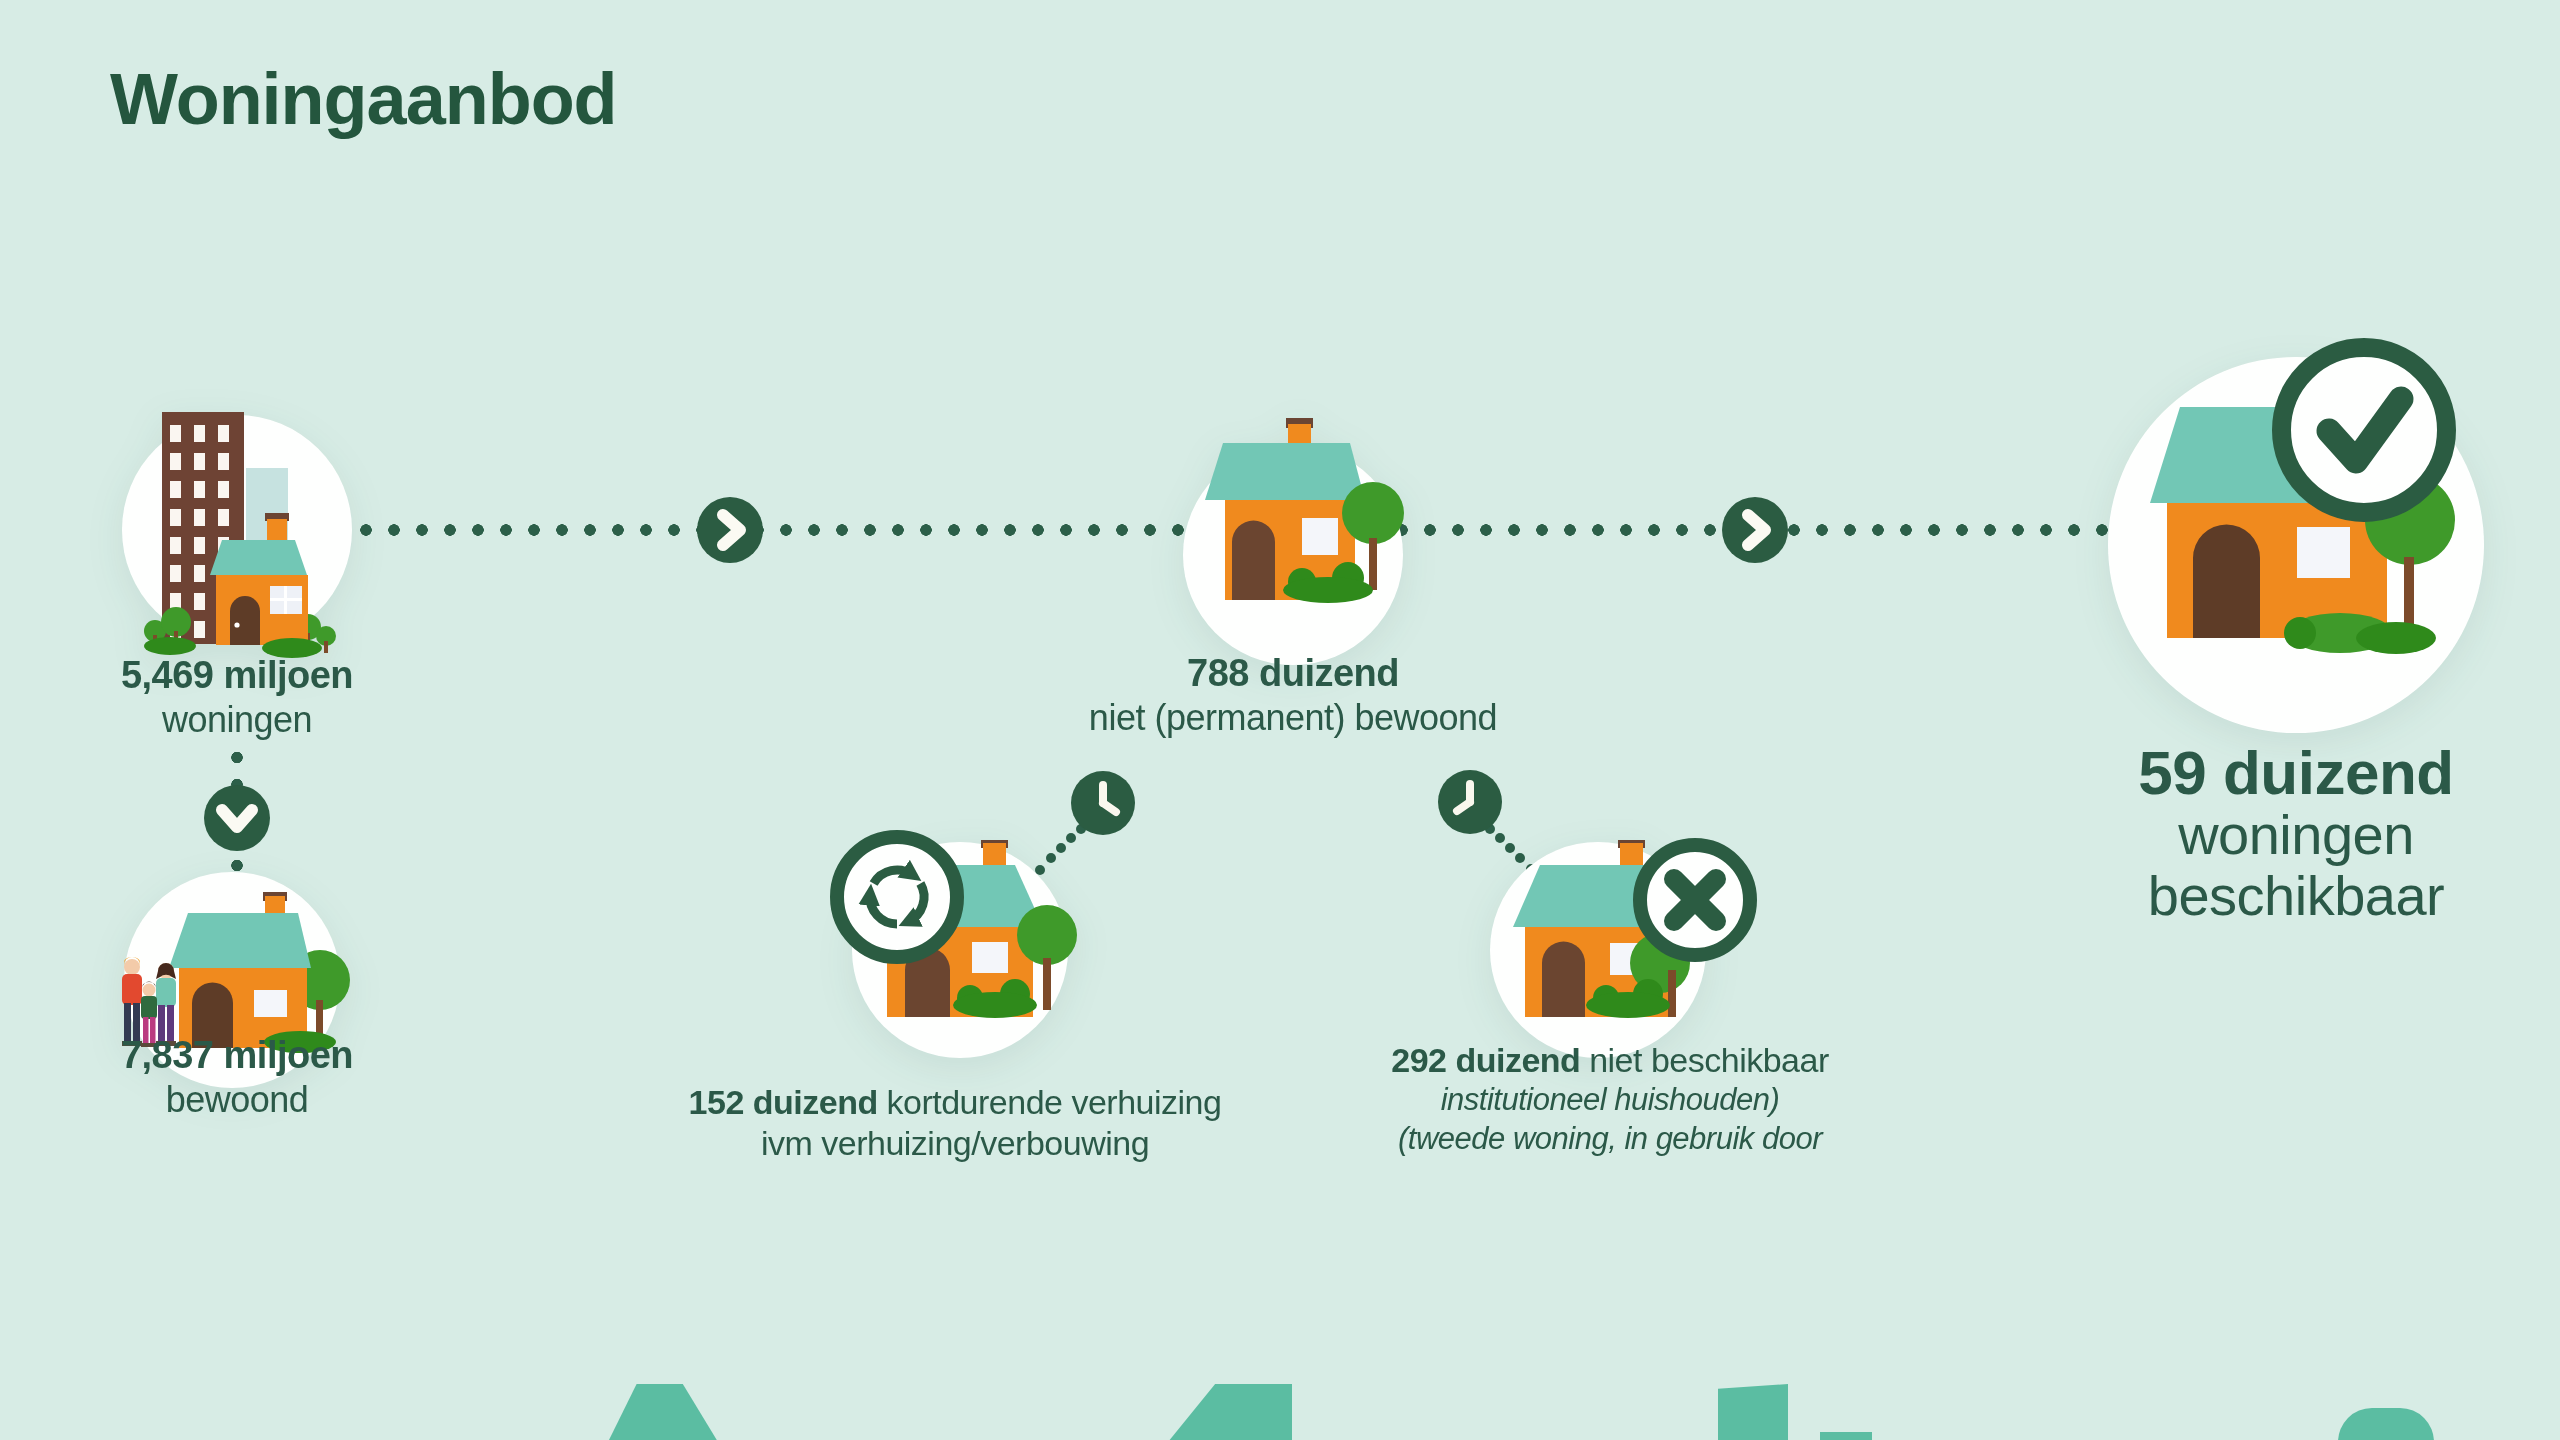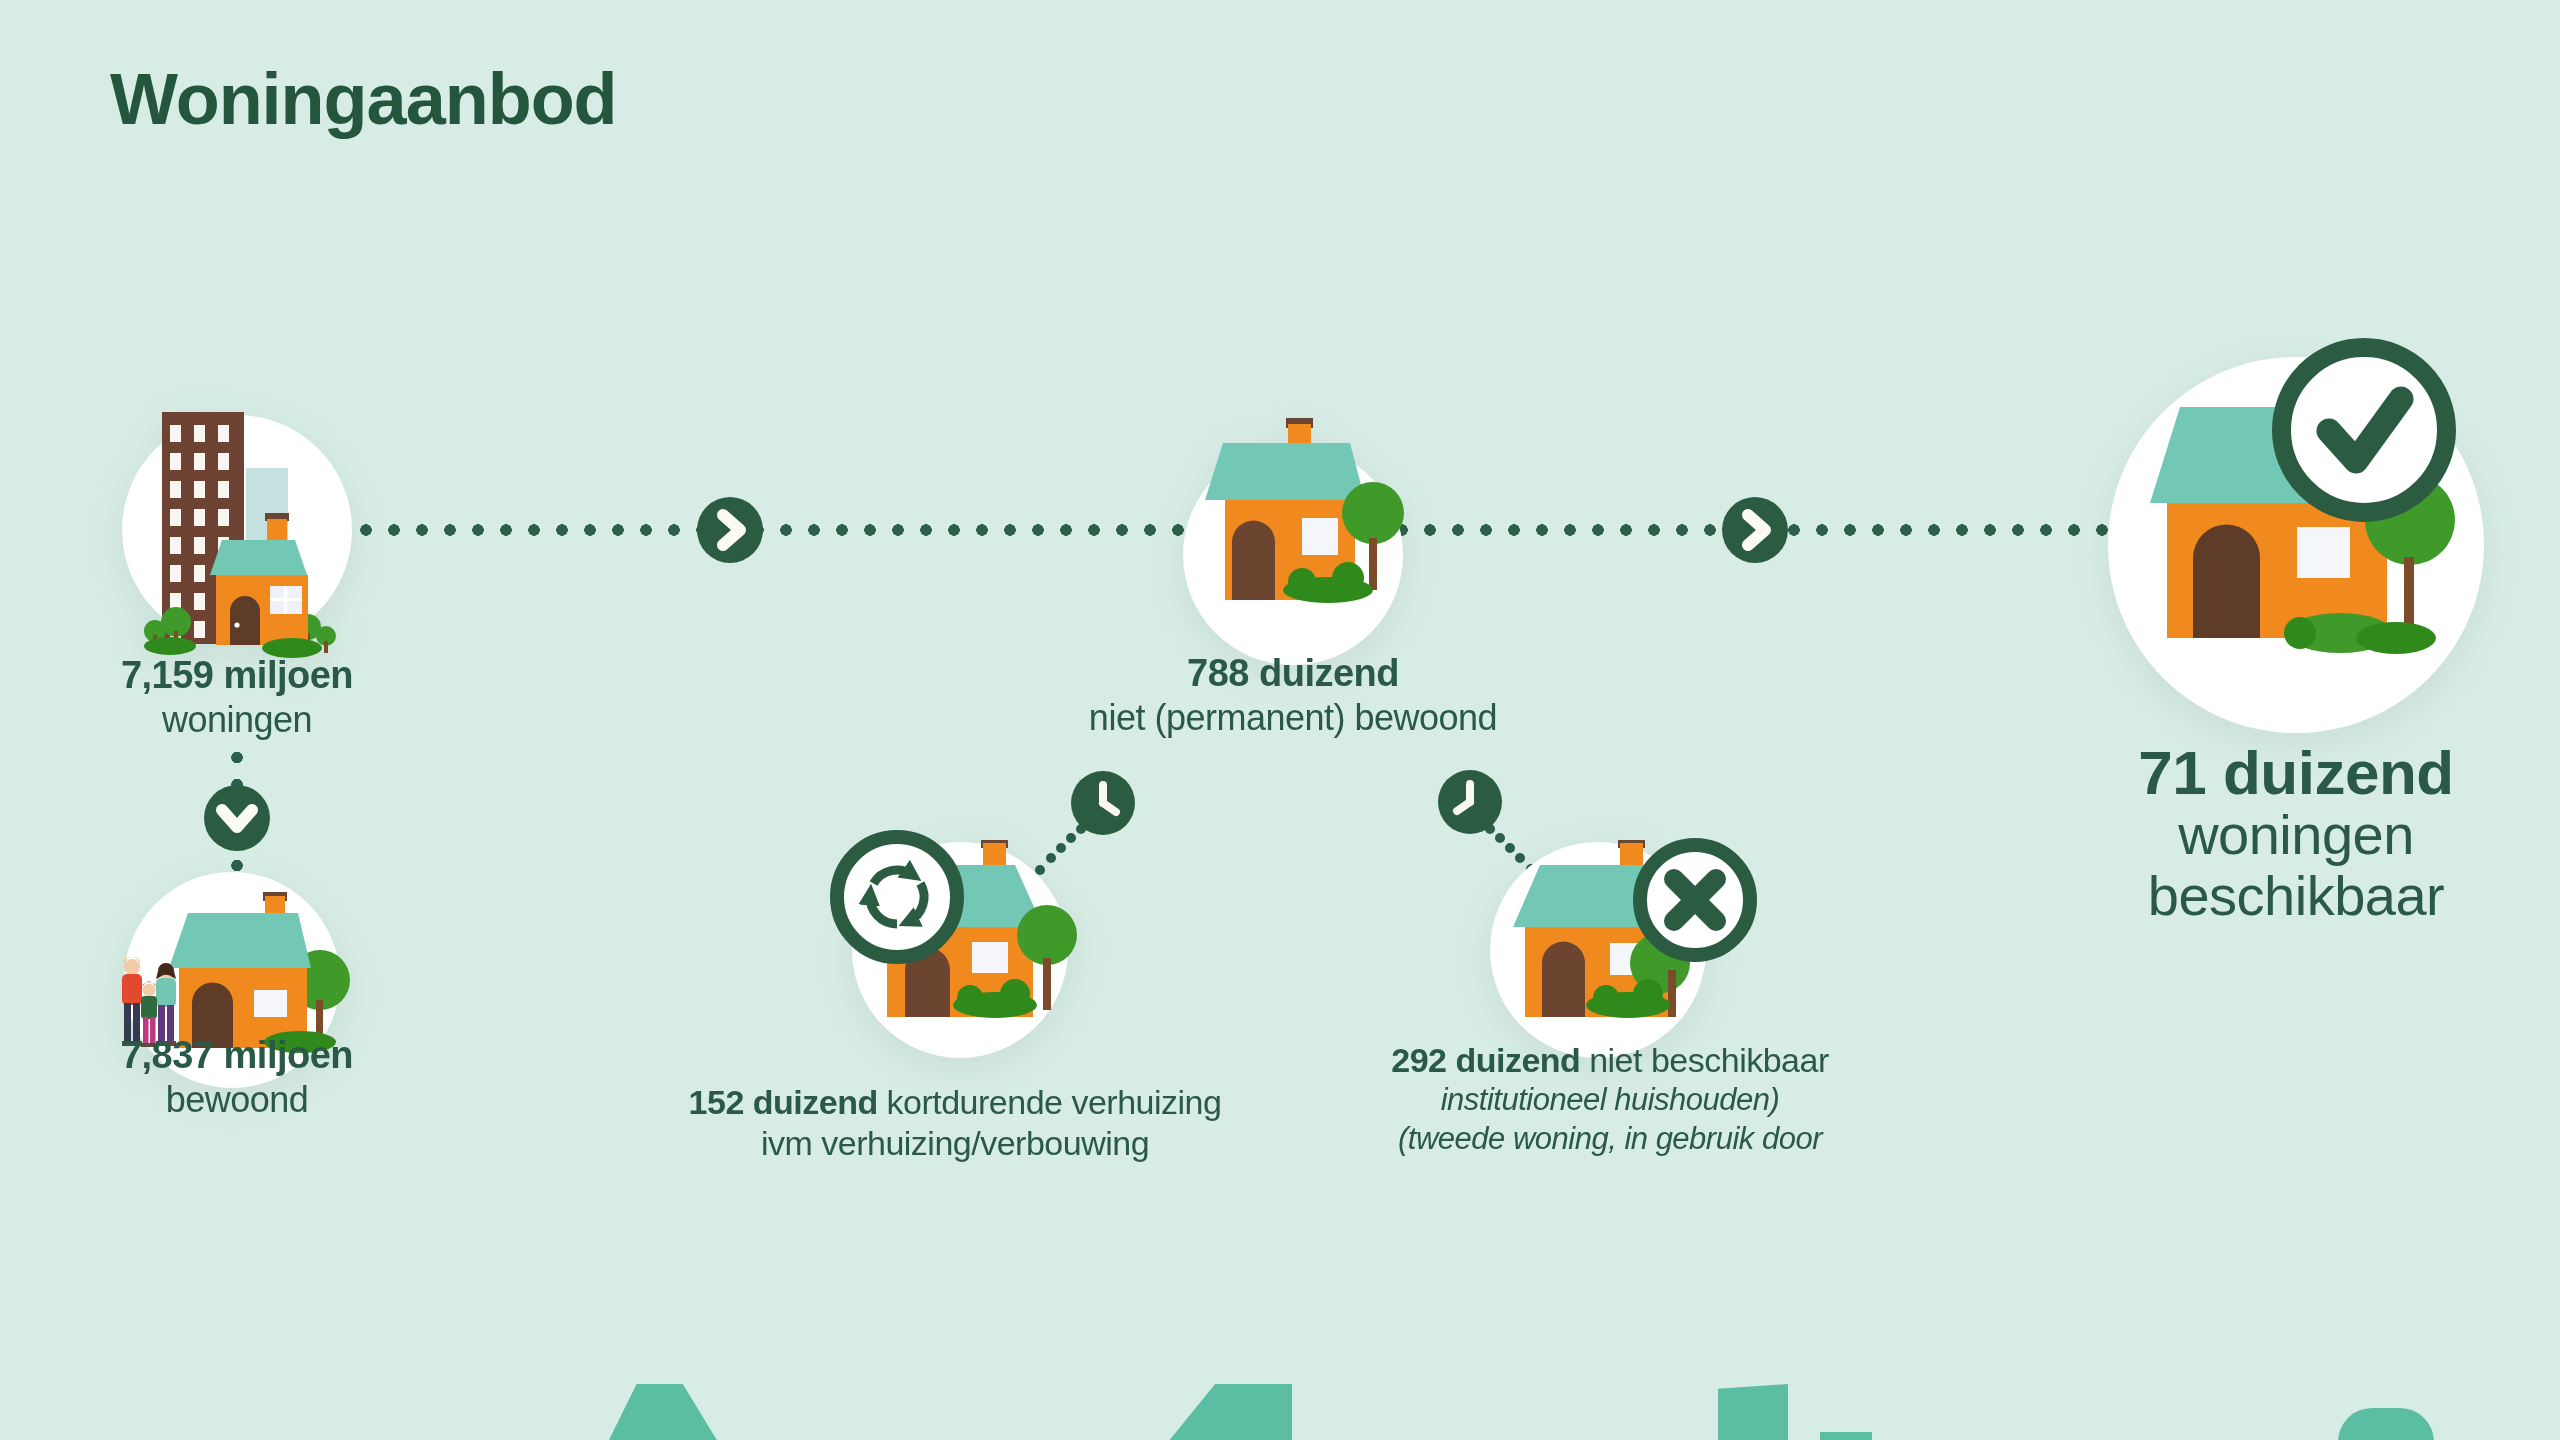--- a/index.html
+++ b/index.html
@@ -255,21 +255,21 @@
   </svg>
 </div>
 
 <div class="abs badge badge-ring" style="left:2272px;top:338px;width:184px;height:184px;border-width:19px">
   <svg width="146" height="146" viewBox="0 0 146 146">
     <path d="M38,74 L65,104 L110,42" fill="none" stroke="#2b5c42" stroke-width="25" stroke-linecap="round" stroke-linejoin="round"></path>
   </svg>
 </div>
 
 <div class="abs node-text t-std" style="left:37px;top:652px;width:400px">
-  <div class="val">7,159 miljoen</div>
+  <div class="val">5,469 miljoen</div>
   <div class="lbl">woningen</div>
 </div>
 
 <div class="abs node-text t-std" style="left:37px;top:1032px;width:400px">
   <div class="val">7,837 miljoen</div>
   <div class="lbl">bewoond</div>
 </div>
 
 <div class="abs node-text t-std" style="left:1038px;top:650px;width:510px">
   <div class="val">788 duizend</div>
@@ -281,21 +281,21 @@
   <div>ivm verhuizing/verbouwing</div>
 </div>
 
 <div class="abs node-text t-sub" style="left:1340px;top:1040px;width:540px">
   <div><span class="val">292 duizend</span><span>niet beschikbaar</span></div>
   <div class="note">institutioneel huishouden)</div>
   <div class="note">(tweede woning, in gebruik door</div>
 </div>
 
 <div class="abs node-text t-big" style="left:2066px;top:740px;width:460px">
-  <div class="val">71 duizend</div>
+  <div class="val">59 duizend</div>
   <div class="lbl">woningen</div>
   <div class="lbl">beschikbaar</div>
 </div>
 
 <div class="abs bshape" style="left:608px;top:1384px;width:110px;height:58px;clip-path:polygon(26% 0,68% 0,100% 100%,0 100%)"></div>
 <div class="abs bshape" style="left:1168px;top:1384px;width:124px;height:58px;clip-path:polygon(38% 0,100% 0,100% 100%,0 100%)"></div>
 <div class="abs bshape" style="left:1718px;top:1384px;width:70px;height:58px;clip-path:polygon(0 8%,100% 0,100% 100%,0 100%)"></div>
 <div class="abs bshape" style="left:1820px;top:1432px;width:52px;height:10px"></div>
 <div class="abs bshape" style="left:2338px;top:1408px;width:96px;height:34px;border-radius:48px 48px 0 0"></div>
 

